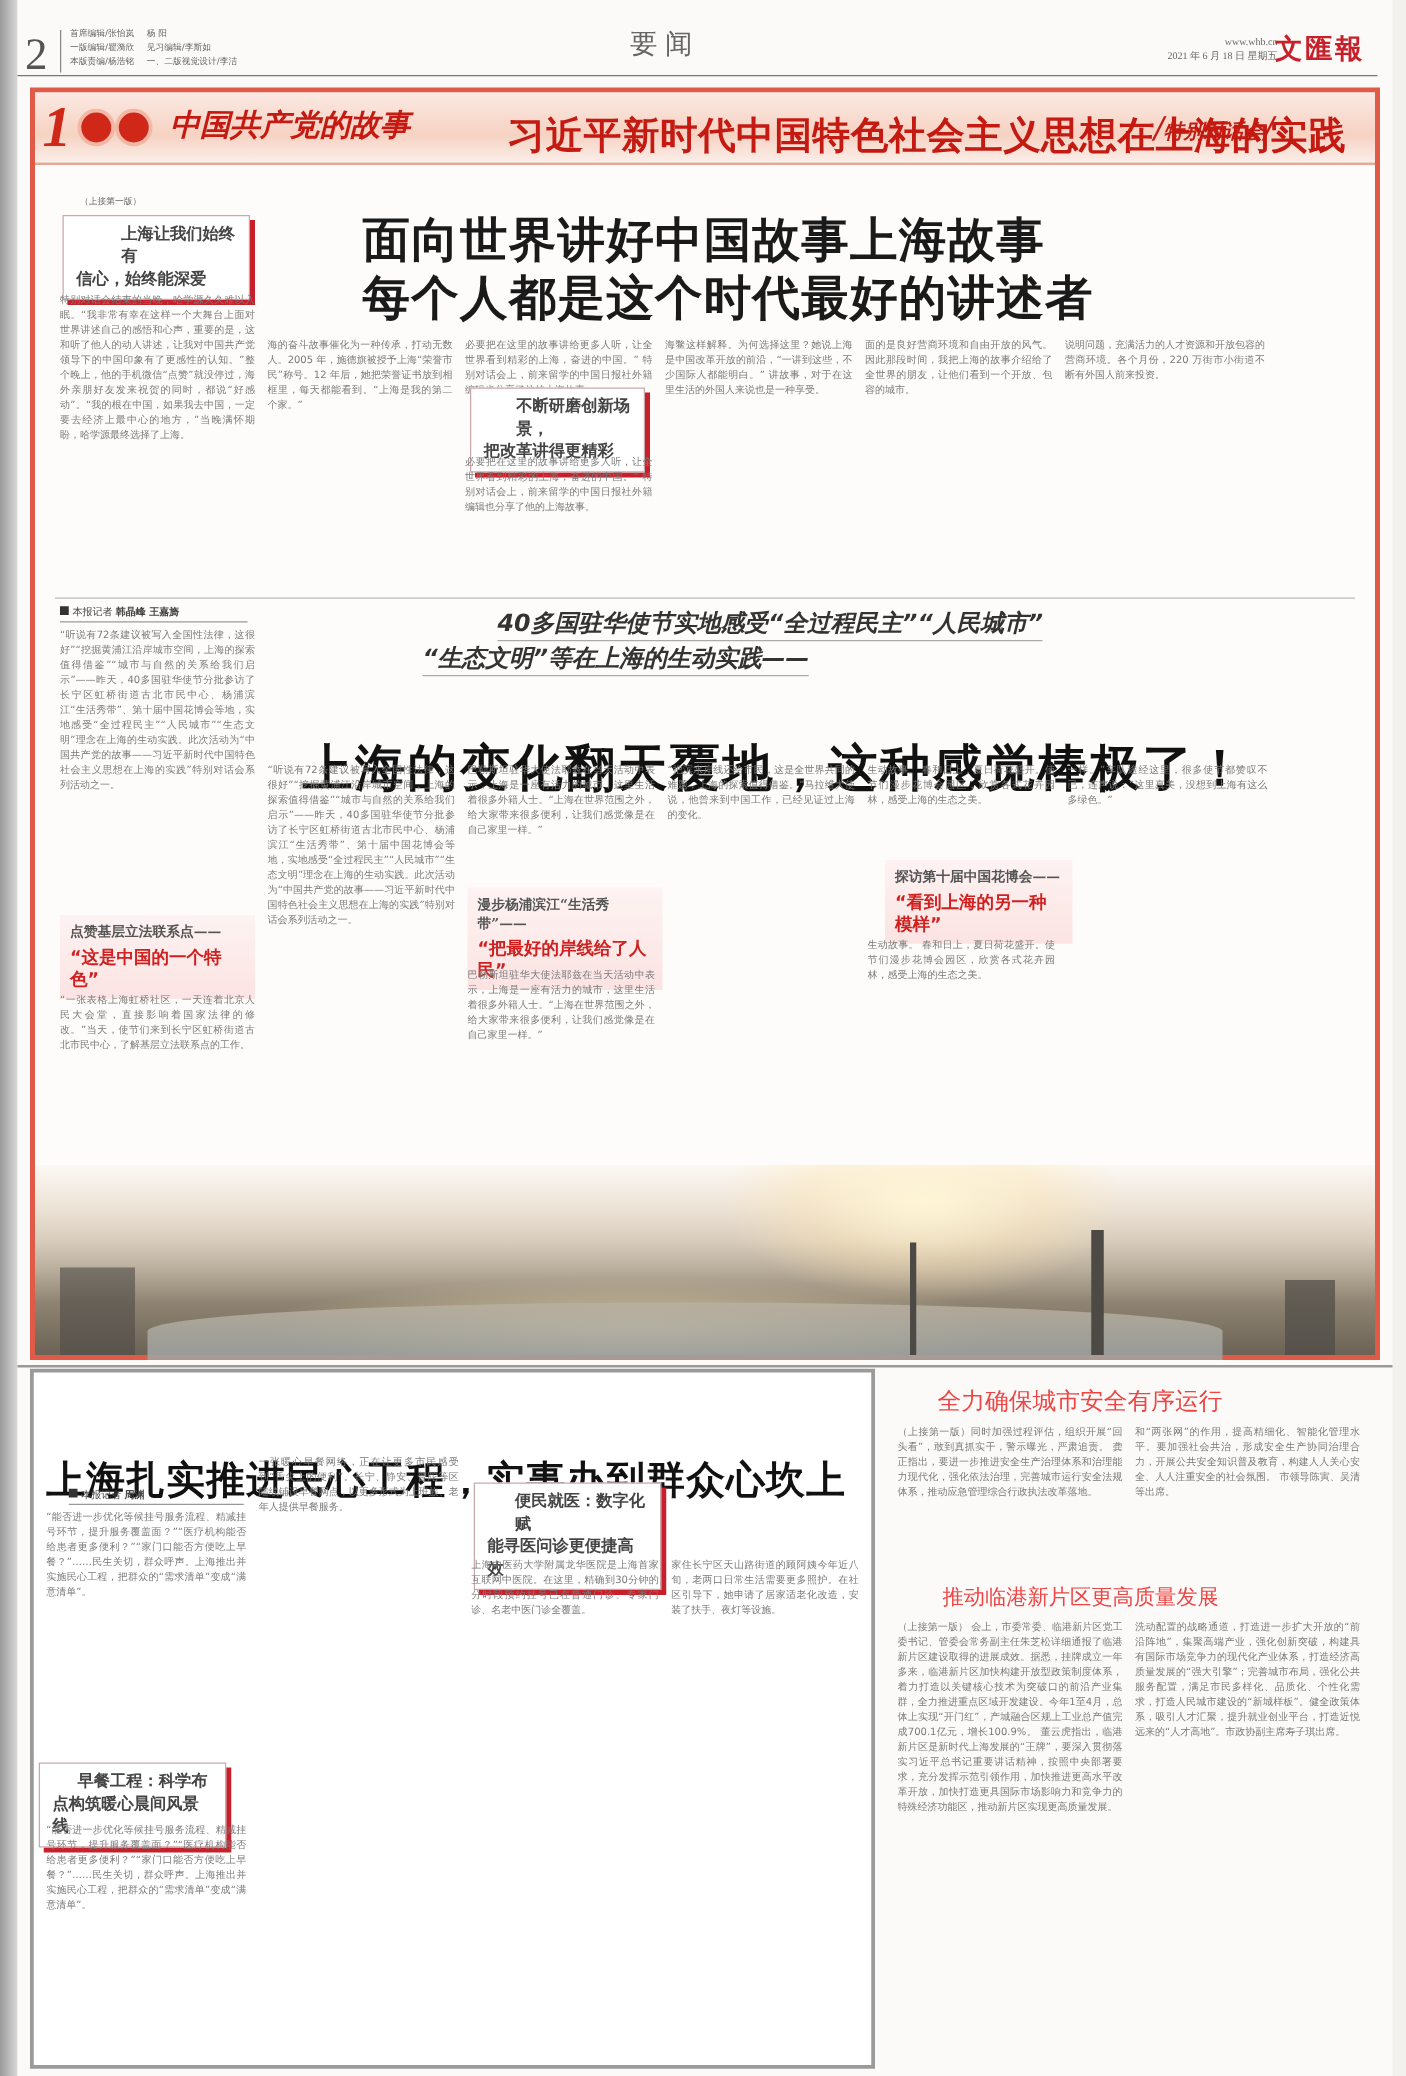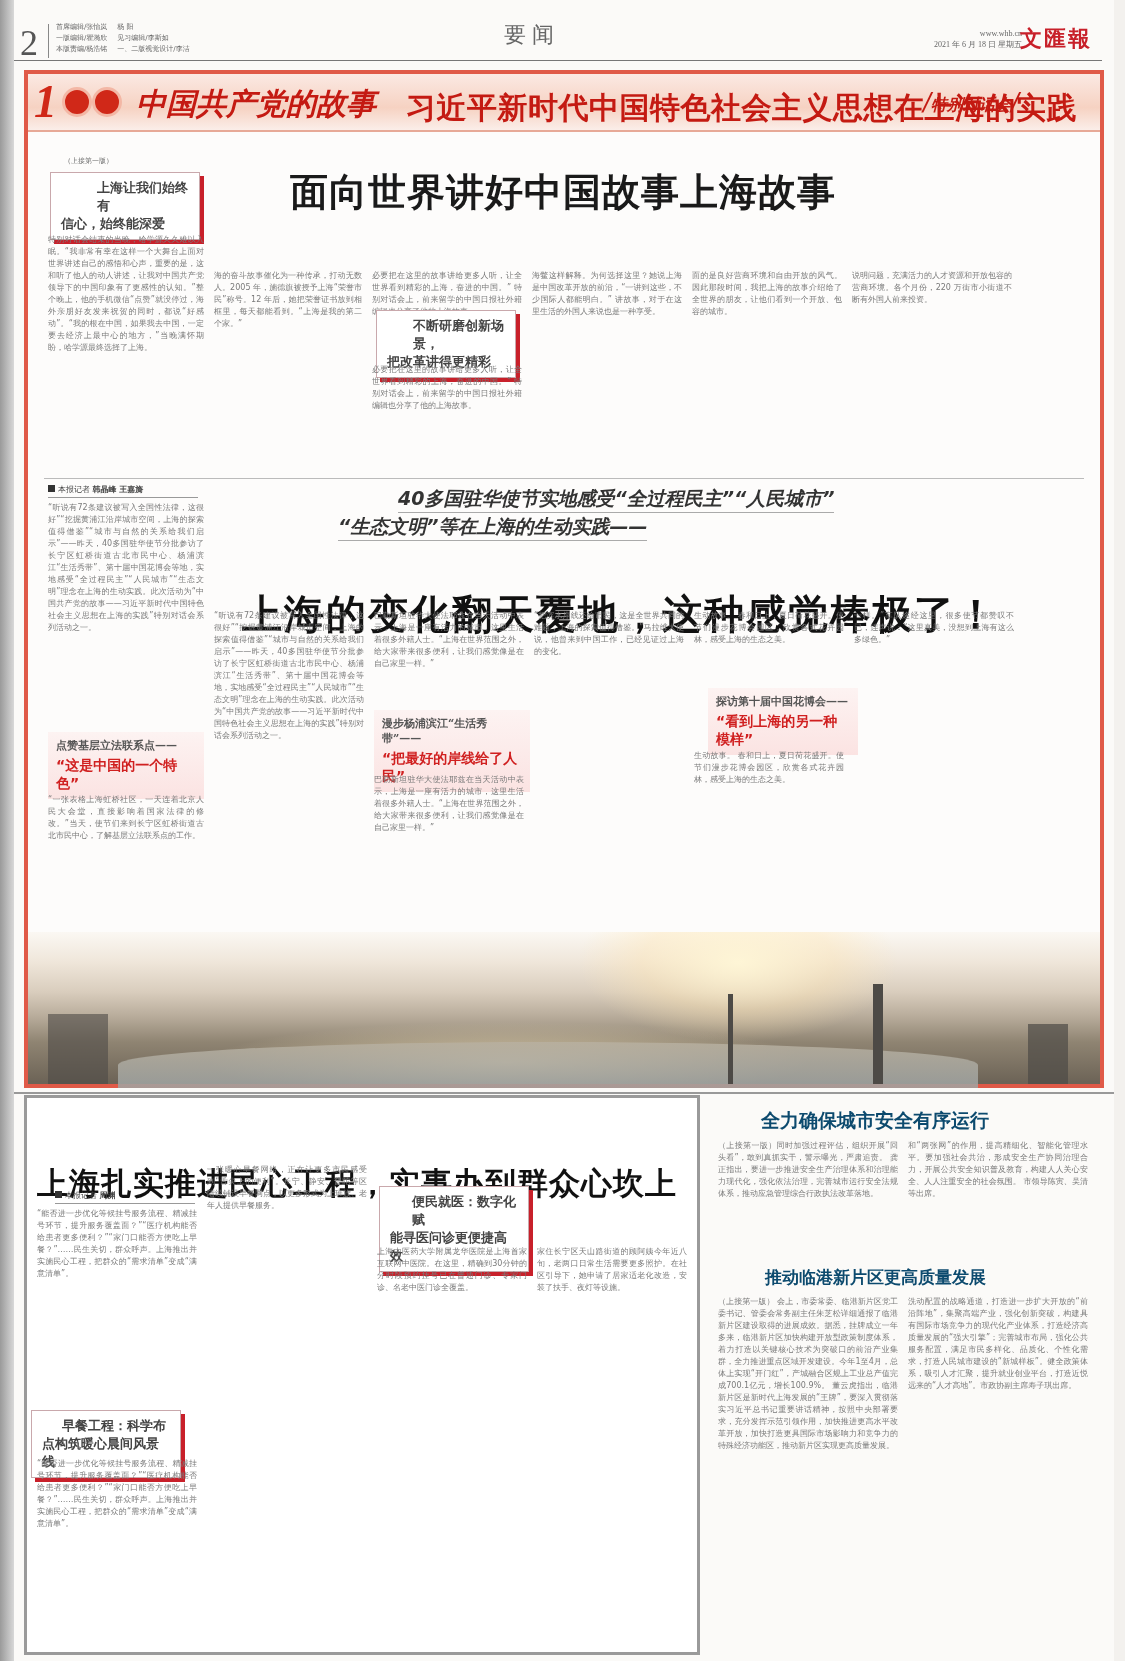--- a/index.html
+++ b/index.html
@@ -16,21 +16,21 @@
   .siteinfo { position: absolute; right: 92px; top: 28px; text-align: right; font-family: "Liberation Serif", serif; font-size: 8px; line-height: 11px; color: #666; }
   .logo { position: absolute; right: 22px; top: 24px; font-family: "DejaVu Serif", serif; font-size: 22px; font-weight: bold; color: #c8202a; letter-spacing: 2px; }
   .rule { position: absolute; left: 0; top: 60px; width: 1088px; height: 1px; background: #777; }
   
   .frame { position: absolute; left: 10px; top: 70px; width: 1080px; height: 1018px; border: 4px solid #e05a48; background: #fdfcfb; }
   .banner { position: absolute; left: 0; top: 0; width: 1072px; height: 58px; background: linear-gradient(to bottom, #fbe9e3, #f6d2c2 60%, #fbeee9); border-bottom: 2px solid #e7a997; }
   .badge100 { position: absolute; left: 6px; top: 6px; width: 92px; height: 44px; }
   .badge100 .one { position: absolute; left: 0; top: 0; font-family: "Liberation Serif", serif; font-size: 46px; font-weight: bold; color: #d02818; font-style: italic; line-height: 44px; }
   .badge100 .c { position: absolute; top: 7px; width: 30px; height: 30px; border-radius: 50%; background: #d02818; border: 3px solid #f3b7a5; }
   .badge100 .c1 { left: 28px; } .badge100 .c2 { left: 58px; }
-  .banner-cal { position: absolute; left: 108px; top: 10px; font-family: Liberation Sans, sans-serif; font-style: italic; font-size: 30px; color: #c41a12; font-weight: bold; }
+  .banner-cal { position: absolute; left: 108px; top: 10px; font-family: Liberation Sans, sans-serif; font-style: italic; font-size: 24px; color: #c41a12; font-weight: bold; }
   .banner-title { position: absolute; left: 378px; top: 14px; font-size: 30px; font-weight: bold; color: #c41a12; letter-spacing: 0.5px; }
   .banner-tag { position: absolute; left: 895px; top: 14px; font-size: 16px; font-weight: bold; color: #c41a12; font-style: italic; }
   .banner-tag span { font-size: 24px; font-weight: normal; }
   
   .txt { position: absolute; font-size: 8px; line-height: 12px; color: #7a7a7a; text-align: justify; overflow: hidden; word-break: break-all; }
   .h-main { position: absolute; font-weight: bold; color: #1a1a1a; font-family: "DejaVu Sans", sans-serif; letter-spacing: 1px; }
   .kicker { position: absolute; font-size: 7px; color: #666; }
   .subbox { position: absolute; border: 1px solid #c9a8ac; background: #fff; box-shadow: 4px 4px 0 #c8202a; padding: 6px 10px; font-size: 13px; font-weight: bold; color: #444; line-height: 18px; }
   .subbox .l1 { padding-left: 36px; display: block; }
   .byline { position: absolute; font-size: 8px; color: #444; border-bottom: 1px solid #999; padding-bottom: 2px; }
@@ -43,21 +43,21 @@
   .photo { position: absolute; left: 0; top: 858px; width: 1072px; height: 152px;
      background:
        radial-gradient(ellipse 160px 80px at 710px 30px, rgba(255,246,214,0.95), rgba(255,230,180,0.4) 60%, transparent),
        radial-gradient(ellipse 300px 40px at 480px 130px, #d8c9a8, transparent),
        linear-gradient(to bottom, #fbf8f3 0px, #efe6da 30px, #d9cdbd 60px, #b7ab9a 85px, #8f8472 110px, #6d6457 150px); }
   .river { position: absolute; left: 90px; top: 110px; width: 860px; height: 46px; border-radius: 50% 50% 0 0; background: linear-gradient(to bottom, #b8b0a0, #9fa4a3); opacity: 0.85; }
   .tower { position: absolute; bottom: 0; background: #4d4a46; }
   
   .bframe { position: absolute; left: 10px; top: 1095px; width: 676px; height: 560px; border: 3px solid #9a9a9a; background: #fff; }
   .bsep { position: absolute; left: 0; top: 1092px; width: 1100px; height: 2px; background: #999; }
-  .rcol-title { position: absolute; font-family: "DejaVu Serif", serif; font-weight: bold; color: #0c4a6e; margin-left: 11px; }
+  .rcol-title { position: absolute; font-family: "DejaVu Serif", serif; font-weight: normal; color: #ef4444; }
 </style>
 </head>
 <body>
 
 <div class="spine"></div>
 
 <div class="page">
 
   <div class="mast">
     <div class="pgno">2</div>
@@ -88,20 +88,21 @@
       <div class="banner-title">习近平新时代中国特色社会主义思想在上海的实践</div>
       <div class="banner-tag"><span>/</span><b>特别对话会</b><span>/</span></div>
     </div>
 
     <div class="kicker" style="left:36px;top:82px;">（上接第一版）</div>
     <div class="subbox" style="left:22px;top:98px;width:150px;">
       <span class="l1">上海让我们始终有</span><span>信心，始终能深爱</span>
     </div>
     <div class="h-main" style="left:262px;top:95px;font-size:38px;line-height:46px;">
       <div>面向世界讲好中国故事上海故事</div>
+      <div>每个人都是这个时代最好的讲述者</div>
     </div>
     <div class="txt" style="left:20px;top:160px;width:156px;height:240px;">特别对话会结束的当晚，哈学源久久难以入眠。“我非常有幸在这样一个大舞台上面对世界讲述自己的感悟和心声，重要的是，这和听了他人的动人讲述，让我对中国共产党领导下的中国印象有了更感性的认知。”整个晚上，他的手机微信“点赞”就没停过，海外亲朋好友发来祝贺的同时，都说“好感动”。“我的根在中国，如果我去中国，一定要去经济上最中心的地方，”当晚满怀期盼，哈学源最终选择了上海。</div>
     <div class="txt" style="left:186px;top:196px;width:148px;height:204px;">海的奋斗故事催化为一种传承，打动无数人。2005 年，施德旗被授予上海“荣誉市民”称号。12 年后，她把荣誉证书放到相框里，每天都能看到。“上海是我的第二个家。”</div>
     <div class="txt" style="left:344px;top:196px;width:150px;height:50px;">必要把在这里的故事讲给更多人听，让全世界看到精彩的上海，奋进的中国。” 特别对话会上，前来留学的中国日报社外籍编辑也分享了他的上海故事。</div>
     <div class="subbox" style="left:348px;top:236px;width:140px;">
       <span class="l1" style="padding-left:26px;">不断研磨创新场景，</span><span>把改革讲得更精彩</span>
     </div>
     <div class="txt" style="left:344px;top:290px;width:150px;height:110px;">必要把在这里的故事讲给更多人听，让全世界看到精彩的上海，奋进的中国。” 特别对话会上，前来留学的中国日报社外籍编辑也分享了他的上海故事。</div>
     <div class="txt" style="left:504px;top:196px;width:150px;height:204px;">海鳖这样解释。为何选择这里？她说上海是中国改革开放的前沿，“一讲到这些，不少国际人都能明白。” 讲故事，对于在这里生活的外国人来说也是一种享受。</div>
     <div class="txt" style="left:664px;top:196px;width:150px;height:204px;">面的是良好营商环境和自由开放的风气。因此那段时间，我把上海的故事介绍给了全世界的朋友，让他们看到一个开放、包容的城市。</div>

